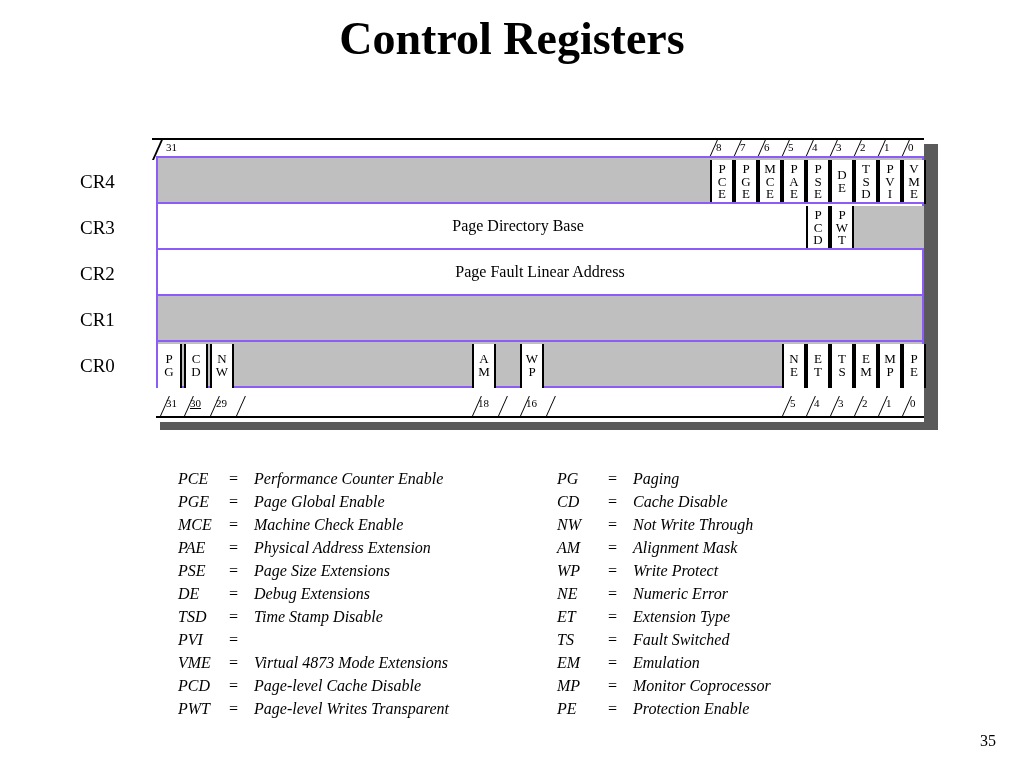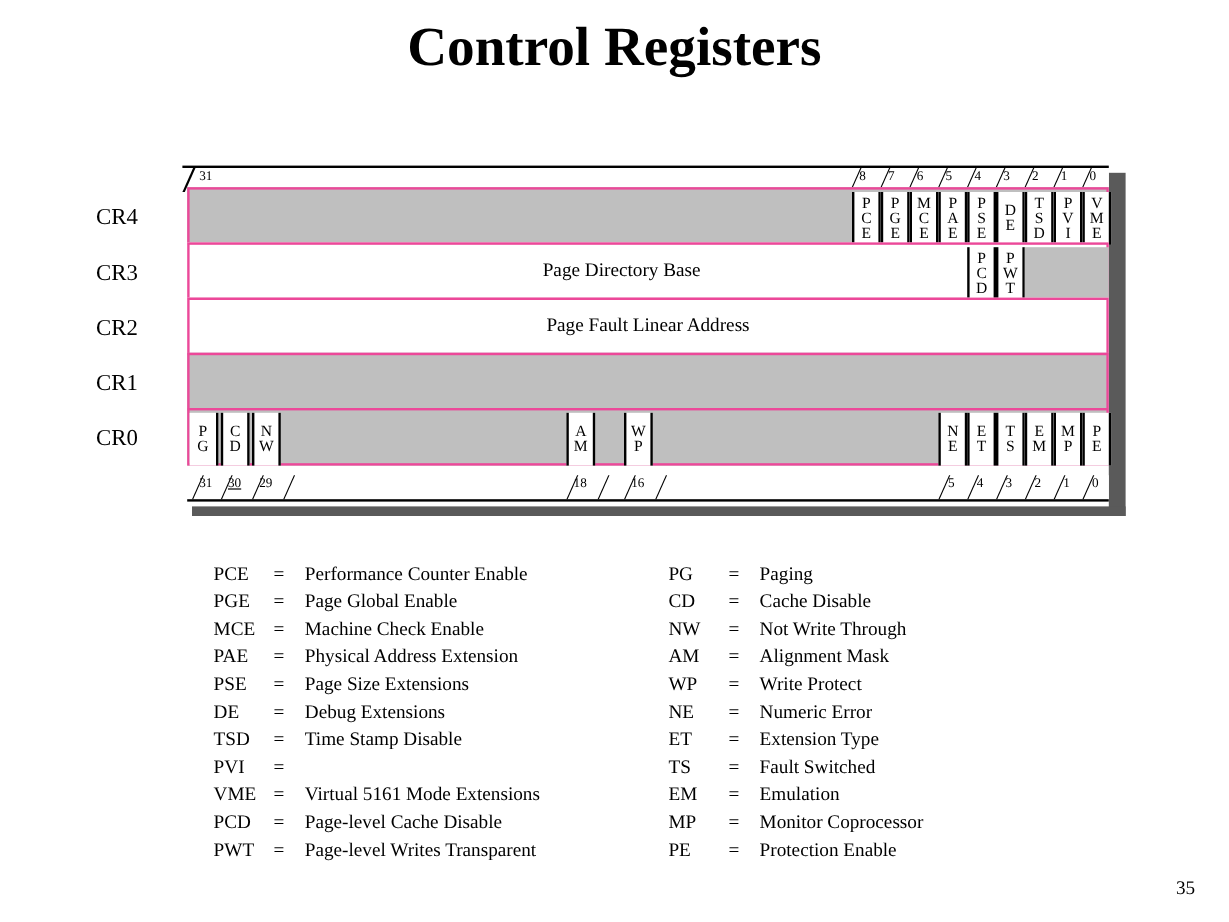--- a/index.html
+++ b/index.html
@@ -80,21 +80,21 @@
   
   .rows {
     position: absolute;
     left: 4px;
     top: 20px;
     width: 768px;
   }
   .reg-row {
     position: relative;
     height: 48px;
-    border: 2px solid #ec4899;
+    border: 2px solid #8b5cf6;
     border-bottom-width: 2px;
     box-sizing: border-box;
     background: #ffffff;
     margin-top: -2px;
   }
   .reg-row.gray { background: #bfbfbf; }
 
   .row-label {
     position: absolute;
     left: -78px;
@@ -192,20 +192,21 @@
     position: absolute;
     top: 0;
   }
   .legend-col.left  { left: 178px; }
   .legend-col.right { left: 557px; }
   .legend-row {
     display: flex;
     align-items: baseline;
     height: 23px;
     font-size: 16px;
+    font-style: italic;
   }
   .legend-abbr {
     width: 50px;
     flex: 0 0 50px;
     text-align: left;
   }
   .legend-eq {
     width: 26px;
     flex: 0 0 26px;
     text-align: left;
@@ -472,21 +473,21 @@
         <div class="legend-eq">=</div>
         <div class="legend-desc">Time Stamp Disable</div>
       </div>
       <div class="legend-row">
         <div class="legend-abbr">PVI</div>
         <div class="legend-eq">=</div>
       </div>
       <div class="legend-row">
         <div class="legend-abbr">VME</div>
         <div class="legend-eq">=</div>
-        <div class="legend-desc">Virtual 5161 Mode Extensions</div>
+        <div class="legend-desc">Virtual 4873 Mode Extensions</div>
       </div>
       <div class="legend-row">
         <div class="legend-abbr">PCD</div>
         <div class="legend-eq">=</div>
         <div class="legend-desc">Page-level Cache Disable</div>
       </div>
       <div class="legend-row">
         <div class="legend-abbr">PWT</div>
         <div class="legend-eq">=</div>
         <div class="legend-desc">Page-level Writes Transparent</div>

